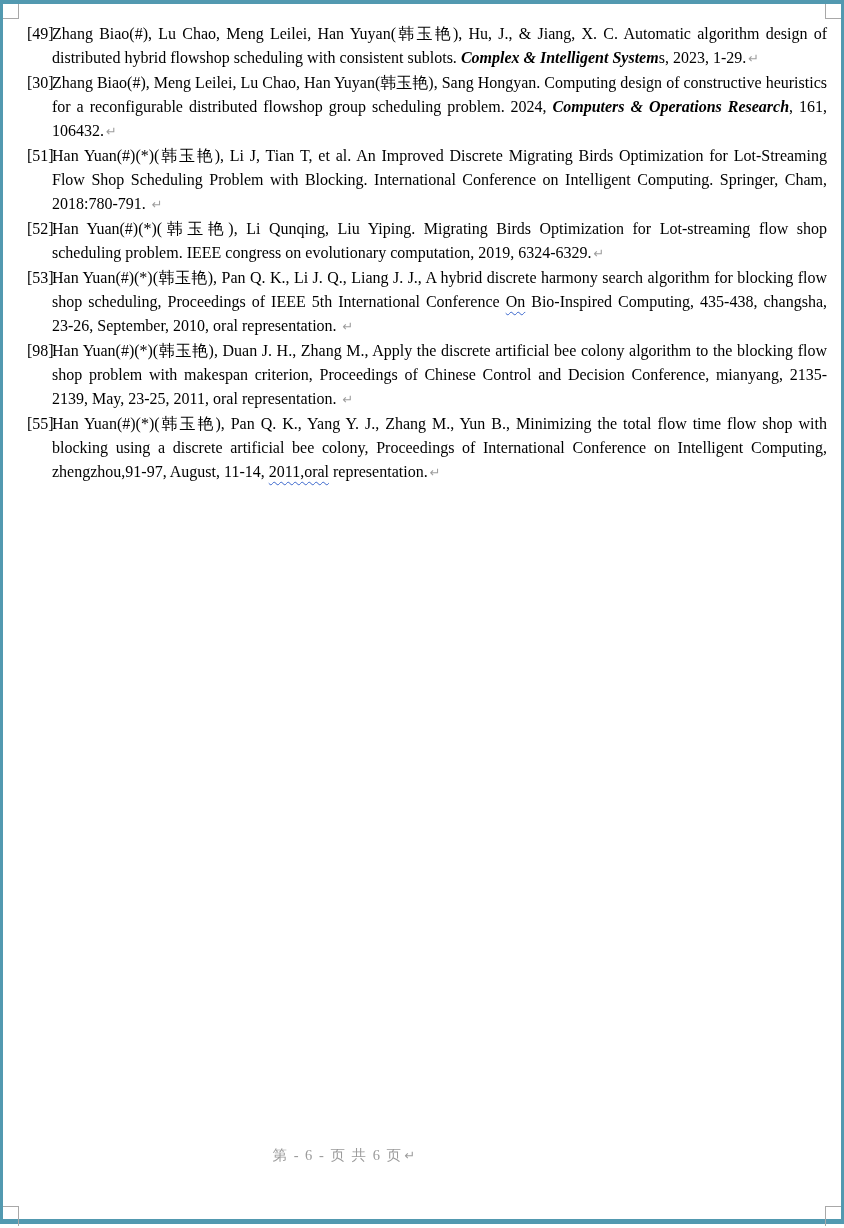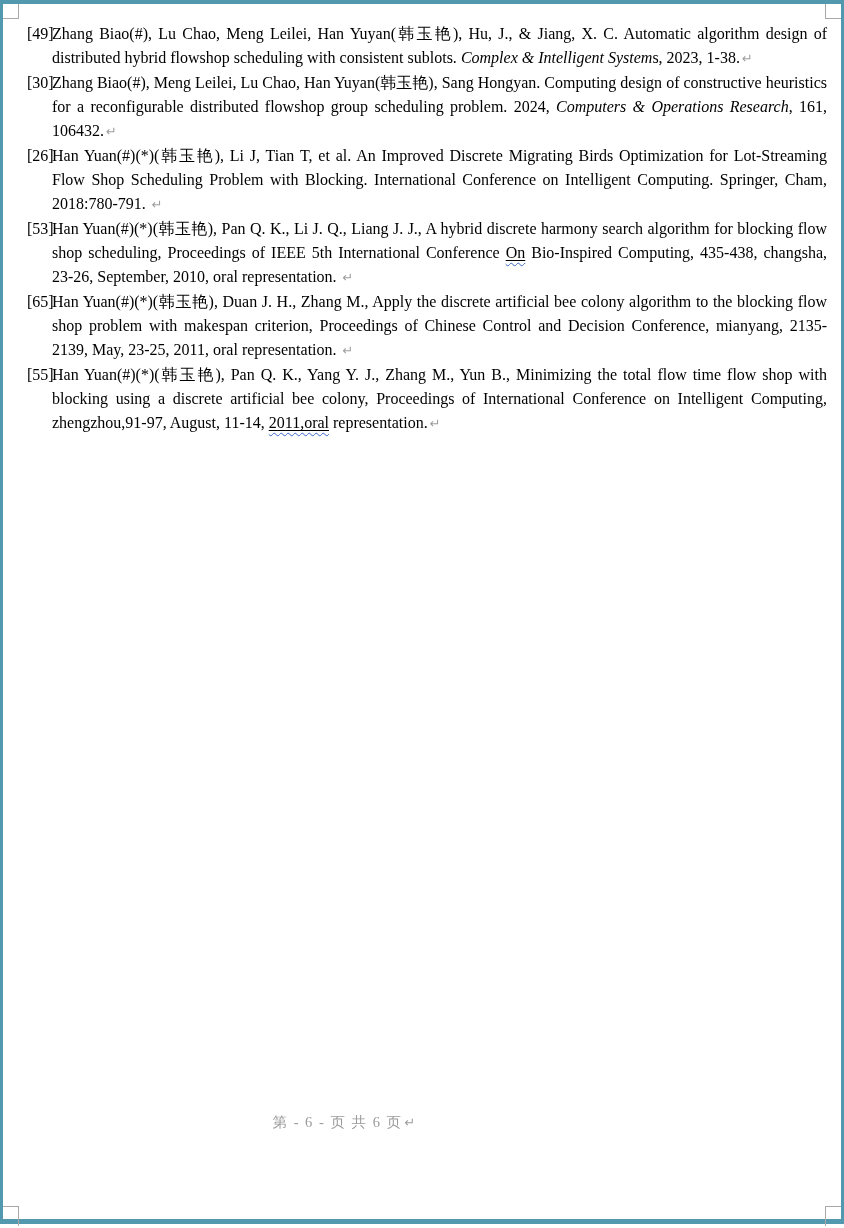--- a/index.html
+++ b/index.html
@@ -50,69 +50,69 @@
     position: relative;
     padding-left: 29px;
     text-align: justify;
   }
   .ref-num {
     position: absolute;
     left: 4px;
     top: 0;
   }
   .journal {
-    font-weight: normal;
+    font-weight: bold;
     font-style: italic;
   }
   .squiggle {
     text-decoration: underline;
     text-decoration-style: wavy;
     text-decoration-color: var(--squiggle-color);
     text-decoration-thickness: 1px;
     text-underline-offset: 4px;
   }
   .squiggle .u {
-    text-decoration: underline;
     text-decoration-style: solid;
     text-decoration-color: #000000;
     text-decoration-thickness: 1px;
     text-underline-offset: 2px;
   }
   .pilcrow {
     color: var(--pilcrow-color);
     font-family: "DejaVu Sans", "Liberation Sans", sans-serif;
     font-size: 13px;
     padding-left: 2px;
   }
   .footer {
     position: absolute;
     left: 0;
-    top: 1111px;
+    top: 1144px;
     width: 688px;
     text-align: center;
     color: var(--footer-color);
     font-size: 14.5px;
     line-height: 22px;
     letter-spacing: 1.5px;
   }
   .footer .pilcrow { letter-spacing: 0; }
 </style>
 </head>
 <body>
 
 <div class="page-border"></div>
 <div class="crop tl"></div>
 <div class="crop tr"></div>
 <div class="crop bl"></div>
 <div class="crop br"></div>
 
 <div class="content" id="refs">
-    <div class="ref"><span class="ref-num">[49]</span><span>Zhang Biao(#), Lu Chao, Meng Leilei, Han Yuyan(韩玉艳), Hu, J., &amp; Jiang, X. C. Automatic algorithm design of distributed hybrid flowshop scheduling with consistent sublots. </span><span class="journal">Complex &amp; Intelligent System</span><span>s, 2023, 1-38.</span><span class="pilcrow">↵</span></div>
+    <div class="ref"><span class="ref-num">[49]</span><span>Zhang Biao(#), Lu Chao, Meng Leilei, Han Yuyan(韩玉艳), Hu, J., &amp; Jiang, X. C. Automatic algorithm design of distributed hybrid flowshop scheduling with consistent sublots. </span><span class="journal">Complex &amp; Intelligent System</span><span>s, 2023, 1-29.</span><span class="pilcrow">↵</span></div>
     <div class="ref"><span class="ref-num">[30]</span><span>Zhang Biao(#), Meng Leilei, Lu Chao, Han Yuyan(韩玉艳), Sang Hongyan. Computing design of constructive heuristics for a reconfigurable distributed flowshop group scheduling problem. 2024, </span><span class="journal">Computers &amp; Operations Research</span><span>, 161, 106432.</span><span class="pilcrow">↵</span></div>
-    <div class="ref"><span class="ref-num">[26]</span><span>Han Yuan(#)(*)(韩玉艳), Li J, Tian T, et al. An Improved Discrete Migrating Birds Optimization for Lot-Streaming Flow Shop Scheduling Problem with Blocking. International Conference on Intelligent Computing. Springer, Cham, 2018:780-791. </span><span class="pilcrow">↵</span></div>
+    <div class="ref"><span class="ref-num">[51]</span><span>Han Yuan(#)(*)(韩玉艳), Li J, Tian T, et al. An Improved Discrete Migrating Birds Optimization for Lot-Streaming Flow Shop Scheduling Problem with Blocking. International Conference on Intelligent Computing. Springer, Cham, 2018:780-791. </span><span class="pilcrow">↵</span></div>
+    <div class="ref"><span class="ref-num">[52]</span><span>Han Yuan(#)(*)(韩玉艳), Li Qunqing, Liu Yiping. Migrating Birds Optimization for Lot-streaming flow shop scheduling problem. IEEE congress on evolutionary computation, 2019, 6324-6329.</span><span class="pilcrow">↵</span></div>
     <div class="ref"><span class="ref-num">[53]</span><span>Han Yuan(#)(*)(韩玉艳), Pan Q. K., Li J. Q., Liang J. J., A hybrid discrete harmony search algorithm for blocking flow shop scheduling, Proceedings of IEEE 5th International Conference </span><span class="squiggle"><span class="u">On</span></span><span> Bio-Inspired Computing, 435-438, changsha, 23-26, September, 2010, oral representation. </span><span class="pilcrow">↵</span></div>
-    <div class="ref"><span class="ref-num">[65]</span><span>Han Yuan(#)(*)(韩玉艳), Duan J. H., Zhang M., Apply the discrete artificial bee colony algorithm to the blocking flow shop problem with makespan criterion, Proceedings of Chinese Control and Decision Conference, mianyang, 2135-2139, May, 23-25, 2011, oral representation. </span><span class="pilcrow">↵</span></div>
+    <div class="ref"><span class="ref-num">[98]</span><span>Han Yuan(#)(*)(韩玉艳), Duan J. H., Zhang M., Apply the discrete artificial bee colony algorithm to the blocking flow shop problem with makespan criterion, Proceedings of Chinese Control and Decision Conference, mianyang, 2135-2139, May, 23-25, 2011, oral representation. </span><span class="pilcrow">↵</span></div>
     <div class="ref"><span class="ref-num">[55]</span><span>Han Yuan(#)(*)(韩玉艳), Pan Q. K., Yang Y. J., Zhang M., Yun B., Minimizing the total flow time flow shop with blocking using a discrete artificial bee colony, Proceedings of International Conference on Intelligent Computing, zhengzhou,91-97, August, 11-14, </span><span class="squiggle"><span class="u">2011,oral</span></span><span> representation.</span><span class="pilcrow">↵</span></div>
   </div>
 
 <div class="footer">
   <span>第 - 6 - 页 共 6 页</span><span class="pilcrow">↵</span>
 </div>
 
 </body></html>

